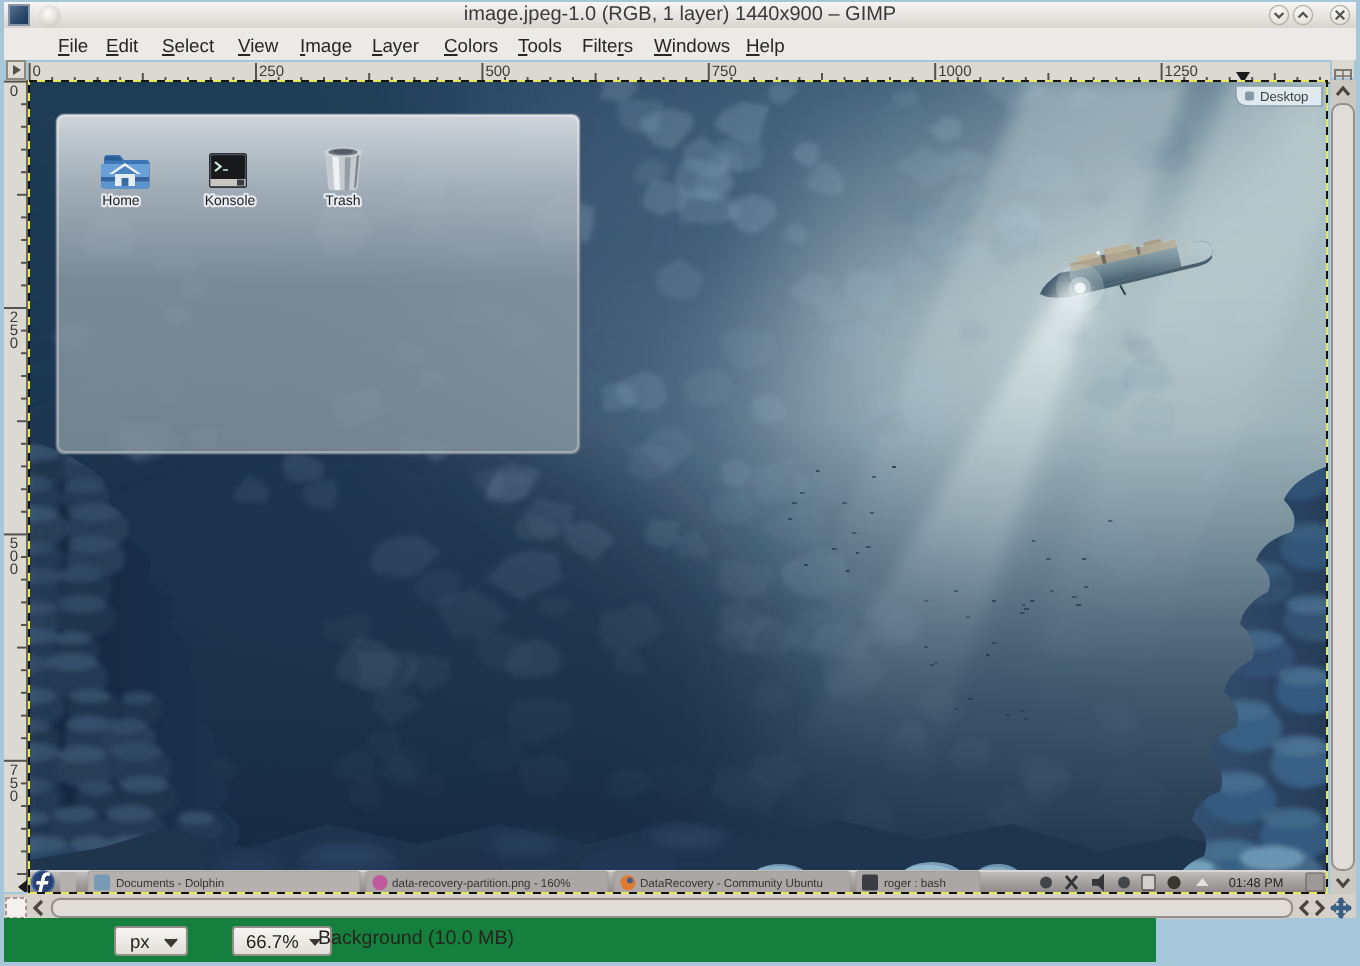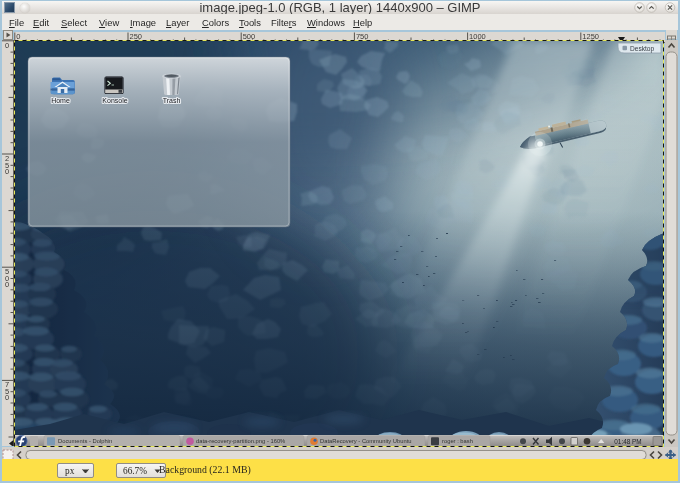--- a/index.html
+++ b/index.html
@@ -5,27 +5,27 @@
 html,body { width:680px; height:483px; overflow:hidden; }
 body { font-family:"Liberation Sans", sans-serif; position:relative; background:#a6c6da; }
 #win { position:absolute; left:0; top:0; width:680px; height:483px; }
 #titlebar { position:absolute; left:2px; top:1px; width:676px; height:13px;
   background:linear-gradient(#f7f6f4, #e7e4e1 55%, #d8d4cf); }
 #thumb { position:absolute; left:2px; top:1px; width:11px; height:11px;
   background:linear-gradient(135deg,#54718c,#2c4a6a 60%,#203a56); border:1px solid #8898a8; }
 #stickybtn { position:absolute; left:18px; top:1.5px; width:10px; height:10px; border-radius:50%;
   background:radial-gradient(circle at 40% 35%, #fdfdfc, #d5d1cc 75%, #c2beb8); box-shadow:0 0 1px #b8b4ae; }
 #title { position:absolute; left:0; right:0; top:0; height:13px; text-align:center;
-  font-size:13px; line-height:14px; color:#3a3a3a; }
+  font-size:10px; line-height:14px; color:#3a3a3a; }
 #menubar { position:absolute; left:2px; top:14px; width:676px; height:16px; background:#eceae6;
   font-size:9.4px; color:#262626; }
-#menubar span { position:absolute; top:3px; }
+#menubar span { position:absolute; top:3px;margin-left:20px; }
 #cornerbtn { position:absolute; left:3px; top:30px; width:10px; height:10px; background:#dedad4;
   border:1px solid #8d897f; }
-#statusbar { position:absolute; left:2px; top:459px; width:676px; height:22px; background:#fde047;font-family:Liberation Serif, serif; }
+#statusbar { position:absolute; left:2px; top:459px; width:576px; height:22px; background:#15803d; }
 .combo { position:absolute; top:4px; height:15px; background:linear-gradient(#f6f5f3,#e2dfda);
   border:1px solid #918d86; border-radius:2px; font-size:9.3px; color:#26241f; }
 #winborder { position:absolute; left:0; top:0; width:680px; height:483px;
   border:2px solid #a6c6da; border-top-width:1px; pointer-events:none; }
 </style></head>
 <body>
 <div id="win">
   <div id="titlebar">
     <div id="thumb"></div>
     <div id="stickybtn"></div>
@@ -833,15 +833,15 @@
       <svg width="7" height="5" style="position:absolute;right:4px;top:5px">
           <path d="M0.5 0.5 l3 3.5 3 -3.5" fill="#3a3833" stroke="none"></path>
           <path d="M0.5 0.5 l3 3.5 3 -3.5" fill="none" stroke="#3a3833" stroke-width="1"></path>
         </svg>
     </div>
     <div class="combo" style="left:114px;width:50px;padding:1.5px 0 0 6px;">66.7%
       <svg width="7" height="5" style="position:absolute;right:4px;top:5px">
           <path d="M0.5 0.5 l3 3.5 3 -3.5" fill="#3a3833"></path>
         </svg>
     </div>
-    <div style="position:absolute;left:157px;top:5px;font-size:9.8px;color:#26241f;">Background (22.1 MB)</div>
+    <div style="position:absolute;left:157px;top:5px;font-size:9.8px;color:#26241f;">Background (10.0 MB)</div>
   </div>
   <div id="winborder"></div>
 </div>
 </body></html>

